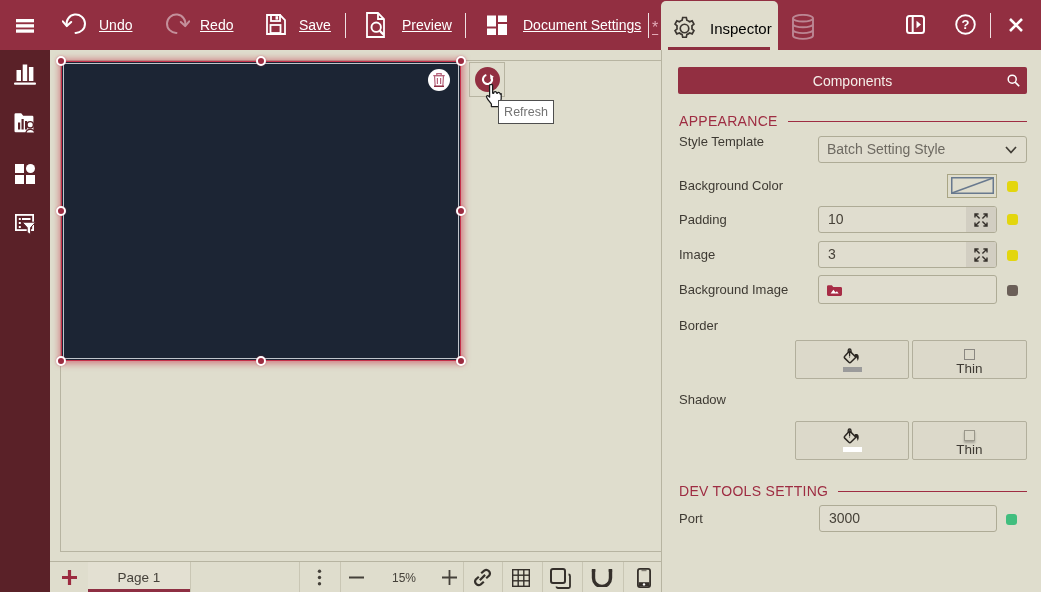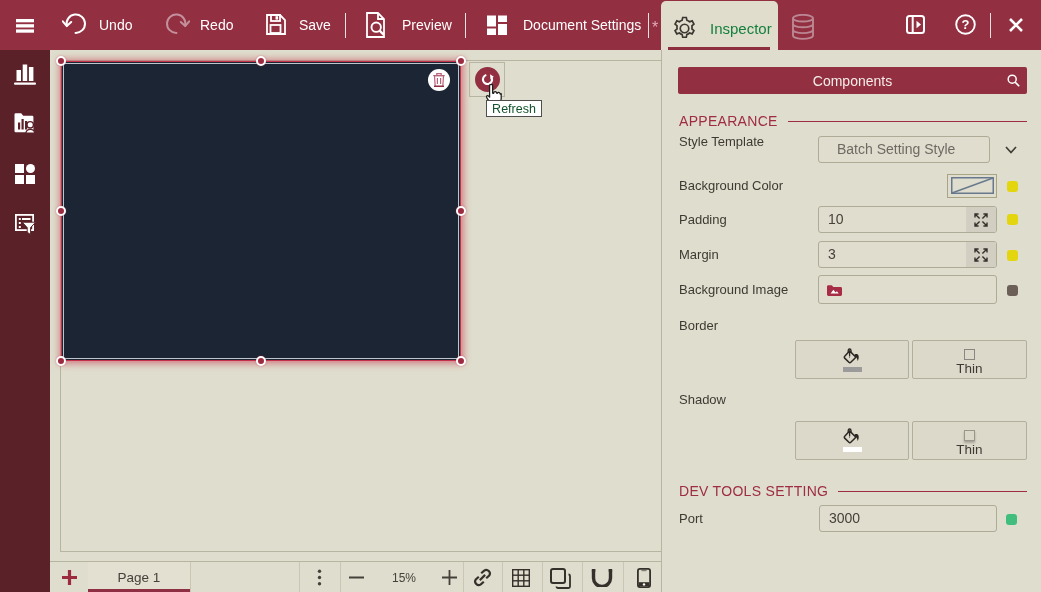--- a/index.html
+++ b/index.html
@@ -1,38 +1,38 @@
 <!DOCTYPE html>
 <html><head>
 <meta charset="utf-8">
 <style>
 * { margin:0; padding:0; box-sizing:border-box; }
 html,body { width:1041px; height:592px; overflow:hidden; }
 body { font-family:"Liberation Sans", sans-serif; position:relative; background:#dfddcd; }
 .abs { position:absolute; }
 
 #topbar { position:absolute; left:0; top:0; width:1041px; height:50px; background:#922f41; }
-.tb-item { position:absolute; top:0; height:50px; display:flex; align-items:center; color:#fff; font-size:14px; }
+.tb-item { position:absolute; top:0; height:50px; display:flex; align-items:center; color:#fff; font-size:14px;text-decoration:underline; }
 .tb-sep { position:absolute; top:13px; width:1px; height:25px; background:rgba(255,255,255,0.85); }
 
 #insp-tab { position:absolute; left:661px; top:1px; width:117px; height:49px; background:#e0ddcd; border-radius:5px 5px 0 0; }
 #insp-underline { position:absolute; left:668px; top:46.5px; width:102px; height:3px; background:#8e2f40; }
 
 #sidebar { position:absolute; left:0; top:50px; width:50px; height:542px; background:#5a2128; }
 
 #canvas { position:absolute; left:50px; top:50px; width:611px; height:542px; background:#dfddcd; }
 .aline { position:absolute; background:#b7b4a1; }
 
 #comp { position:absolute; left:11px; top:11px; width:400px; height:300px; background:#1c2534; border:1.5px solid #c5304a; box-shadow:0 0 7px 2.5px rgba(197,48,74,0.58); }
 #comp-inner { position:absolute; left:1px; top:1px; right:1px; bottom:1px; border:1.5px solid #bfc5cb; }
 .handle { position:absolute; width:10px; height:10px; border-radius:50%; background:#9c2b40; border:2.2px solid #fff; box-shadow:0 0 2px rgba(196,48,74,0.5); }
 
 #refresh-box { position:absolute; left:419px; top:12px; width:36px; height:35px; border:1px solid #b7b4a1; }
 #refresh-circle { position:absolute; left:5px; top:4px; width:25px; height:25px; border-radius:50%; background:#922f41; display:flex; align-items:center; justify-content:center; }
-#tooltip { position:absolute; left:436px; top:50px; width:56px; height:17px; background:#fff; border:1.5px solid #4e4e4e; font-size:12.5px; color:#14532d; display:flex; align-items:center; justify-content:center; }
+#tooltip { position:absolute; left:448px; top:50px; width:56px; height:24px; background:#fff; border:1.5px solid #4e4e4e; font-size:12.5px; color:#737373; display:flex; align-items:center; justify-content:center; }
 
 #bottombar { position:absolute; left:50px; top:561px; width:611px; height:35px; background:#dfddcd; border-top:1px solid #b7b4a1; }
 .bb-sep { position:absolute; top:0; width:1px; height:31px; background:#c9c6b4; }
 
 #rpanel { position:absolute; left:661px; top:50px; width:380px; height:542px; background:#dfddcd; border-left:1px solid #b7b4a1; font-size:14px; color:#3e3a33; }
 #components-bar { position:absolute; left:16px; top:17px; width:349px; height:27px; background:#922f41; border-radius:2px; color:#f5eee9; display:flex; align-items:center; justify-content:center; font-size:14px; }
 .sect-head { position:absolute; left:17px; width:348px; display:flex; align-items:center; color:#9e2c42; font-size:14px; letter-spacing:0.3px; }
 .sect-head::after { content:""; flex:1; height:1px; background:#9e2c42; margin-left:10px; margin-top:1px; }
 .rlabel { position:absolute; left:17px; font-size:13px; color:#3e3a33; }
 .rinput { position:absolute; left:156px; width:179px; height:27px; background:#e0ddcf; border:1px solid #aeab96; border-radius:3px; font-size:14px; color:#474239; }
@@ -102,21 +102,21 @@
       <text x="10.5" y="15" text-anchor="middle" font-family="Liberation Sans" font-size="13" font-weight="bold" fill="#fff">?</text>
     </svg>
   <div class="tb-sep" style="left:990px"></div>
   <svg class="abs" style="left:1009px;top:18px" width="14" height="14" viewBox="0 0 14 14">
       <path d="M1 1 L13 13 M13 1 L1 13" stroke="#fff" stroke-width="2.6"></path>
     </svg>
   <div id="insp-tab">
     <svg class="abs" style="left:10px;top:14px" width="27" height="27" viewBox="0 0 24 24">
         <path fill="none" stroke="#3c3731" stroke-width="1.5" d="M12 8.2 a3.8 3.8 0 1 0 0 7.6 a3.8 3.8 0 1 0 0 -7.6 M10.4 2.2 h3.2 l0.5 2.4 a7.6 7.6 0 0 1 2.4 1.4 l2.3 -0.8 l1.6 2.8 l-1.8 1.7 a7.6 7.6 0 0 1 0 2.6 l1.8 1.7 l-1.6 2.8 l-2.3 -0.8 a7.6 7.6 0 0 1 -2.4 1.4 l-0.5 2.4 h-3.2 l-0.5 -2.4 a7.6 7.6 0 0 1 -2.4 -1.4 l-2.3 0.8 l-1.6 -2.8 l1.8 -1.7 a7.6 7.6 0 0 1 0 -2.6 l-1.8 -1.7 l1.6 -2.8 l2.3 0.8 a7.6 7.6 0 0 1 2.4 -1.4 z"></path>
       </svg>
-    <div class="abs" style="left:49px;top:19px;font-size:15px;color:#15803d">Inspector</div>
+    <div class="abs" style="left:49px;top:19px;font-size:15px;color:#000000">Inspector</div>
   </div>
   <div id="insp-underline"></div>
 </div>
 <div id="sidebar">
   <svg class="abs" style="left:14px;top:13px" width="22" height="22" viewBox="0 0 22 22">
       <rect x="2.5" y="7" width="4.5" height="11" fill="#fff"></rect>
       <rect x="8.7" y="1.5" width="4.5" height="16.5" fill="#fff"></rect>
       <rect x="14.9" y="4" width="4.5" height="14" fill="#fff"></rect>
       <rect x="0" y="19.5" width="22" height="2.3" rx="1" fill="#fff"></rect>
     </svg>
@@ -248,21 +248,21 @@
 </div>
 <div id="rpanel">
   <div id="components-bar">Components
     <svg class="abs" style="left:329px;top:7px" width="13" height="13" viewBox="0 0 13 13">
         <circle cx="5.2" cy="5.2" r="4" fill="none" stroke="#fff" stroke-width="1.5"></circle>
         <line x1="8.2" y1="8.2" x2="12.2" y2="12.2" stroke="#fff" stroke-width="1.6"></line>
       </svg>
   </div>
   <div class="sect-head" style="top:62.5px">APPEARANCE</div>
   <div class="rlabel" style="top:84px">Style Template</div>
-  <div class="rinput" style="top:86px;width:172px;color:#6e6a62;line-height:25px;padding-left:18px">Batch Setting Style
+  <div class="rinput" style="top:86px;width:209px;color:#6e6a62;line-height:25px;padding-left:8px">Batch Setting Style
     <svg class="abs" style="left:186px;top:9px" width="12" height="8" viewBox="0 0 12 8">
         <path d="M1 1 L6 6.5 L11 1" fill="none" stroke="#413d36" stroke-width="1.7"></path>
       </svg>
   </div>
   <div class="rlabel" style="top:127.5px">Background Color</div>
   <div class="abs" style="left:285px;top:123.5px;width:50px;height:24px;border:1px solid #a9a584;padding:2.5px">
     <svg width="43" height="17" viewBox="0 0 43 17" style="display:block">
         <rect x="0.75" y="0.75" width="41.5" height="15.5" fill="none" stroke="#68798e" stroke-width="1.5"></rect>
         <line x1="1" y1="16" x2="42" y2="1" stroke="#68798e" stroke-width="1.4"></line>
       </svg>
@@ -272,21 +272,21 @@
   <div class="rinput" style="top:156px;line-height:25px;padding-left:9px">10
     <div class="abs" style="right:0;top:0;width:30px;height:25px;background:#d2cec2;border-radius:0 2px 2px 0">
       <svg class="abs" style="left:7px;top:5px" width="16" height="16" viewBox="0 0 16 16">
           <g stroke="#35302b" stroke-width="1.4" fill="none">
             <path d="M6.6 6.6 L2 2 M2 5.6 V2 H5.6 M9.4 6.6 L14 2 M10.4 2 H14 V5.6 M6.6 9.4 L2 14 M2 10.4 V14 H5.6 M9.4 9.4 L14 14 M10.4 14 H14 V10.4"></path>
           </g>
         </svg>
     </div>
   </div>
   <div class="sq" style="top:164px;background:#e3d60e"></div>
-  <div class="rlabel" style="top:196.5px">Margin</div>
+  <div class="rlabel" style="top:196.5px">Image</div>
   <div class="rinput" style="top:191px;line-height:25px;padding-left:9px">3
     <div class="abs" style="right:0;top:0;width:30px;height:25px;background:#d2cec2;border-radius:0 2px 2px 0">
       <svg class="abs" style="left:7px;top:5px" width="16" height="16" viewBox="0 0 16 16">
           <g stroke="#35302b" stroke-width="1.4" fill="none">
             <path d="M6.6 6.6 L2 2 M2 5.6 V2 H5.6 M9.4 6.6 L14 2 M10.4 2 H14 V5.6 M6.6 9.4 L2 14 M2 10.4 V14 H5.6 M9.4 9.4 L14 14 M10.4 14 H14 V10.4"></path>
           </g>
         </svg>
     </div>
   </div>
   <div class="sq" style="top:199.5px;background:#e3d60e"></div>

